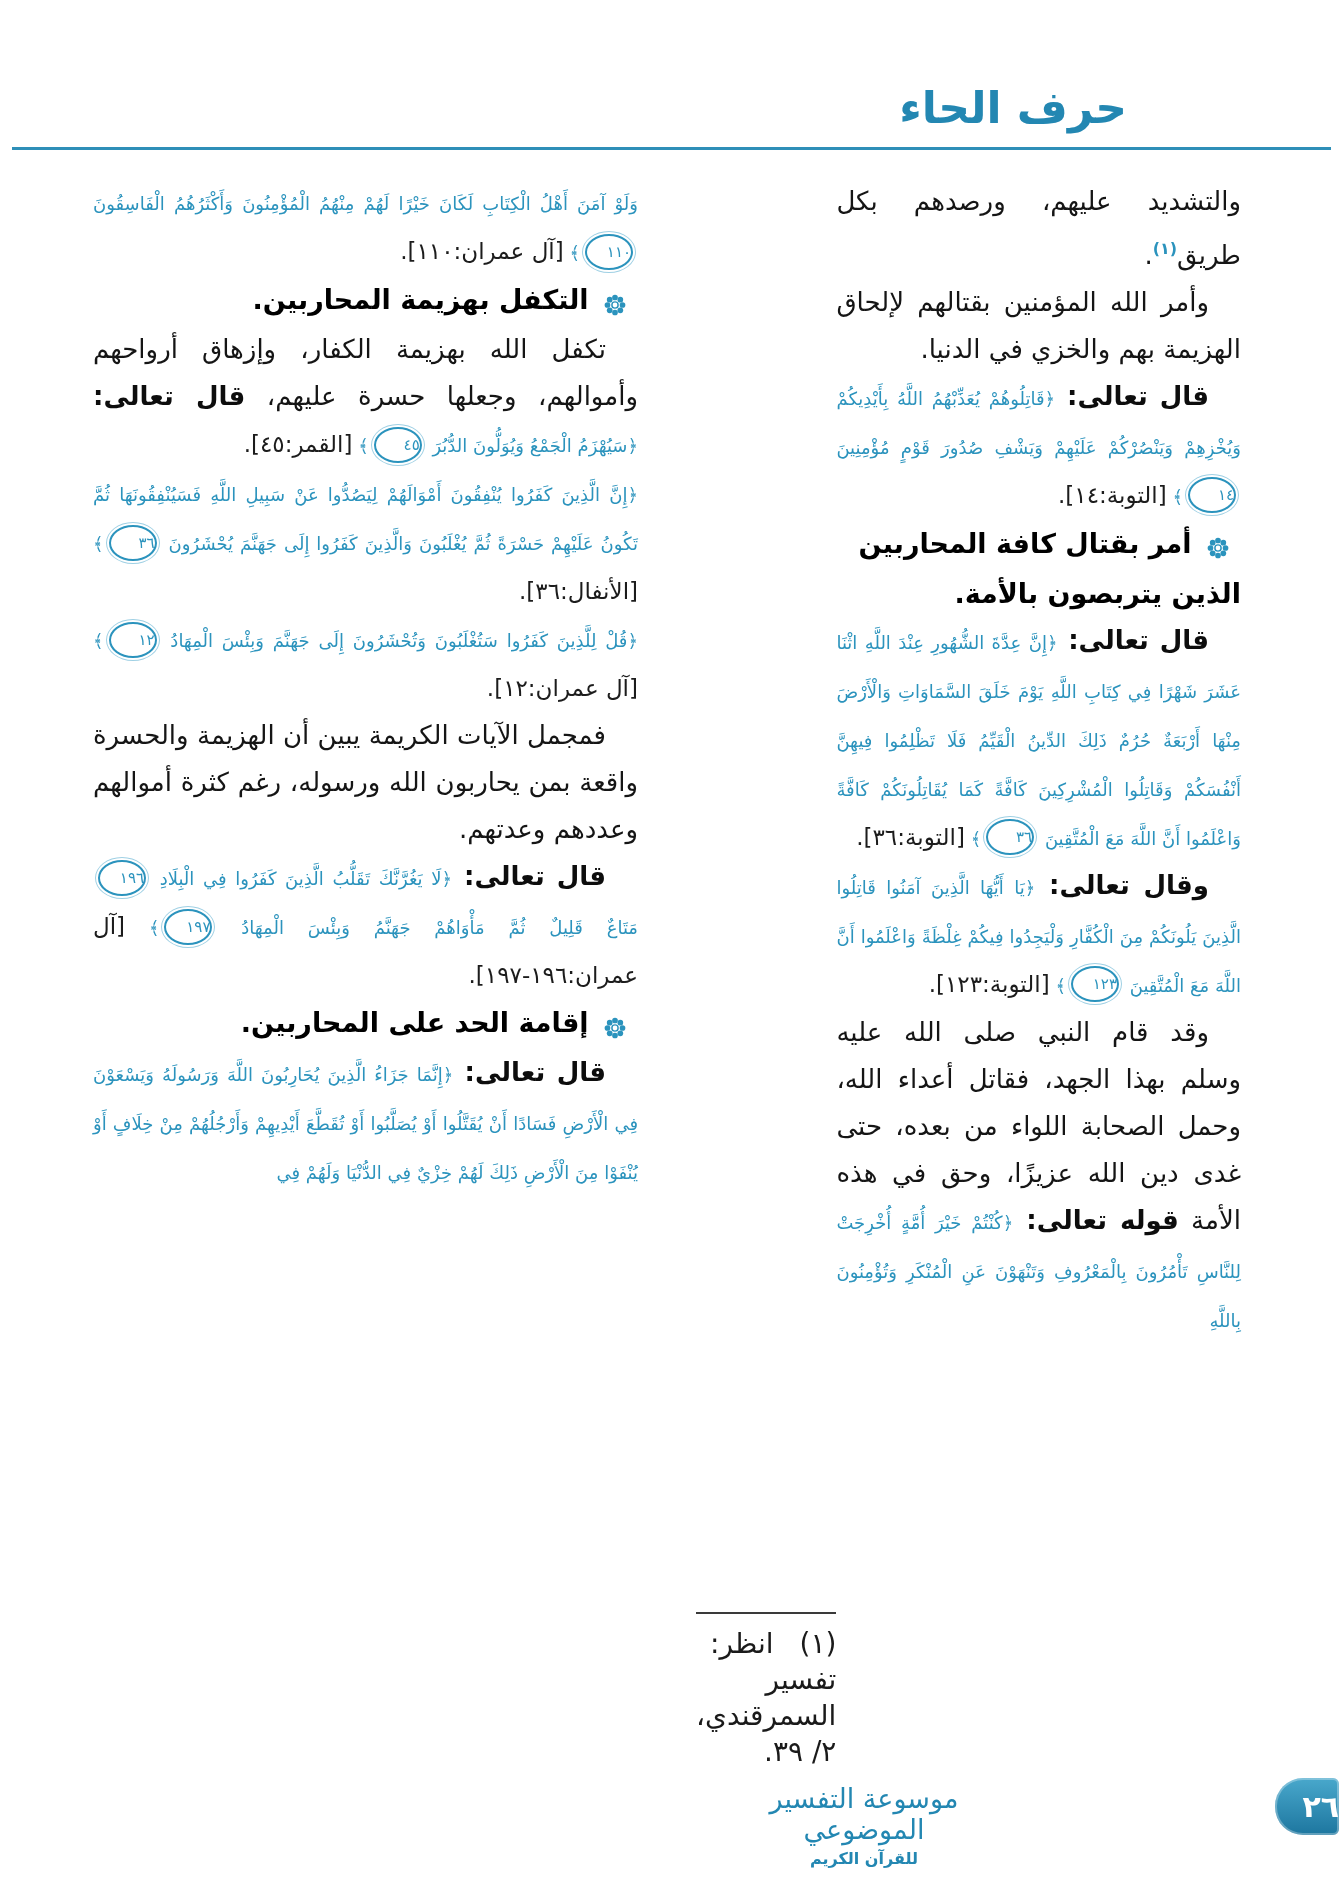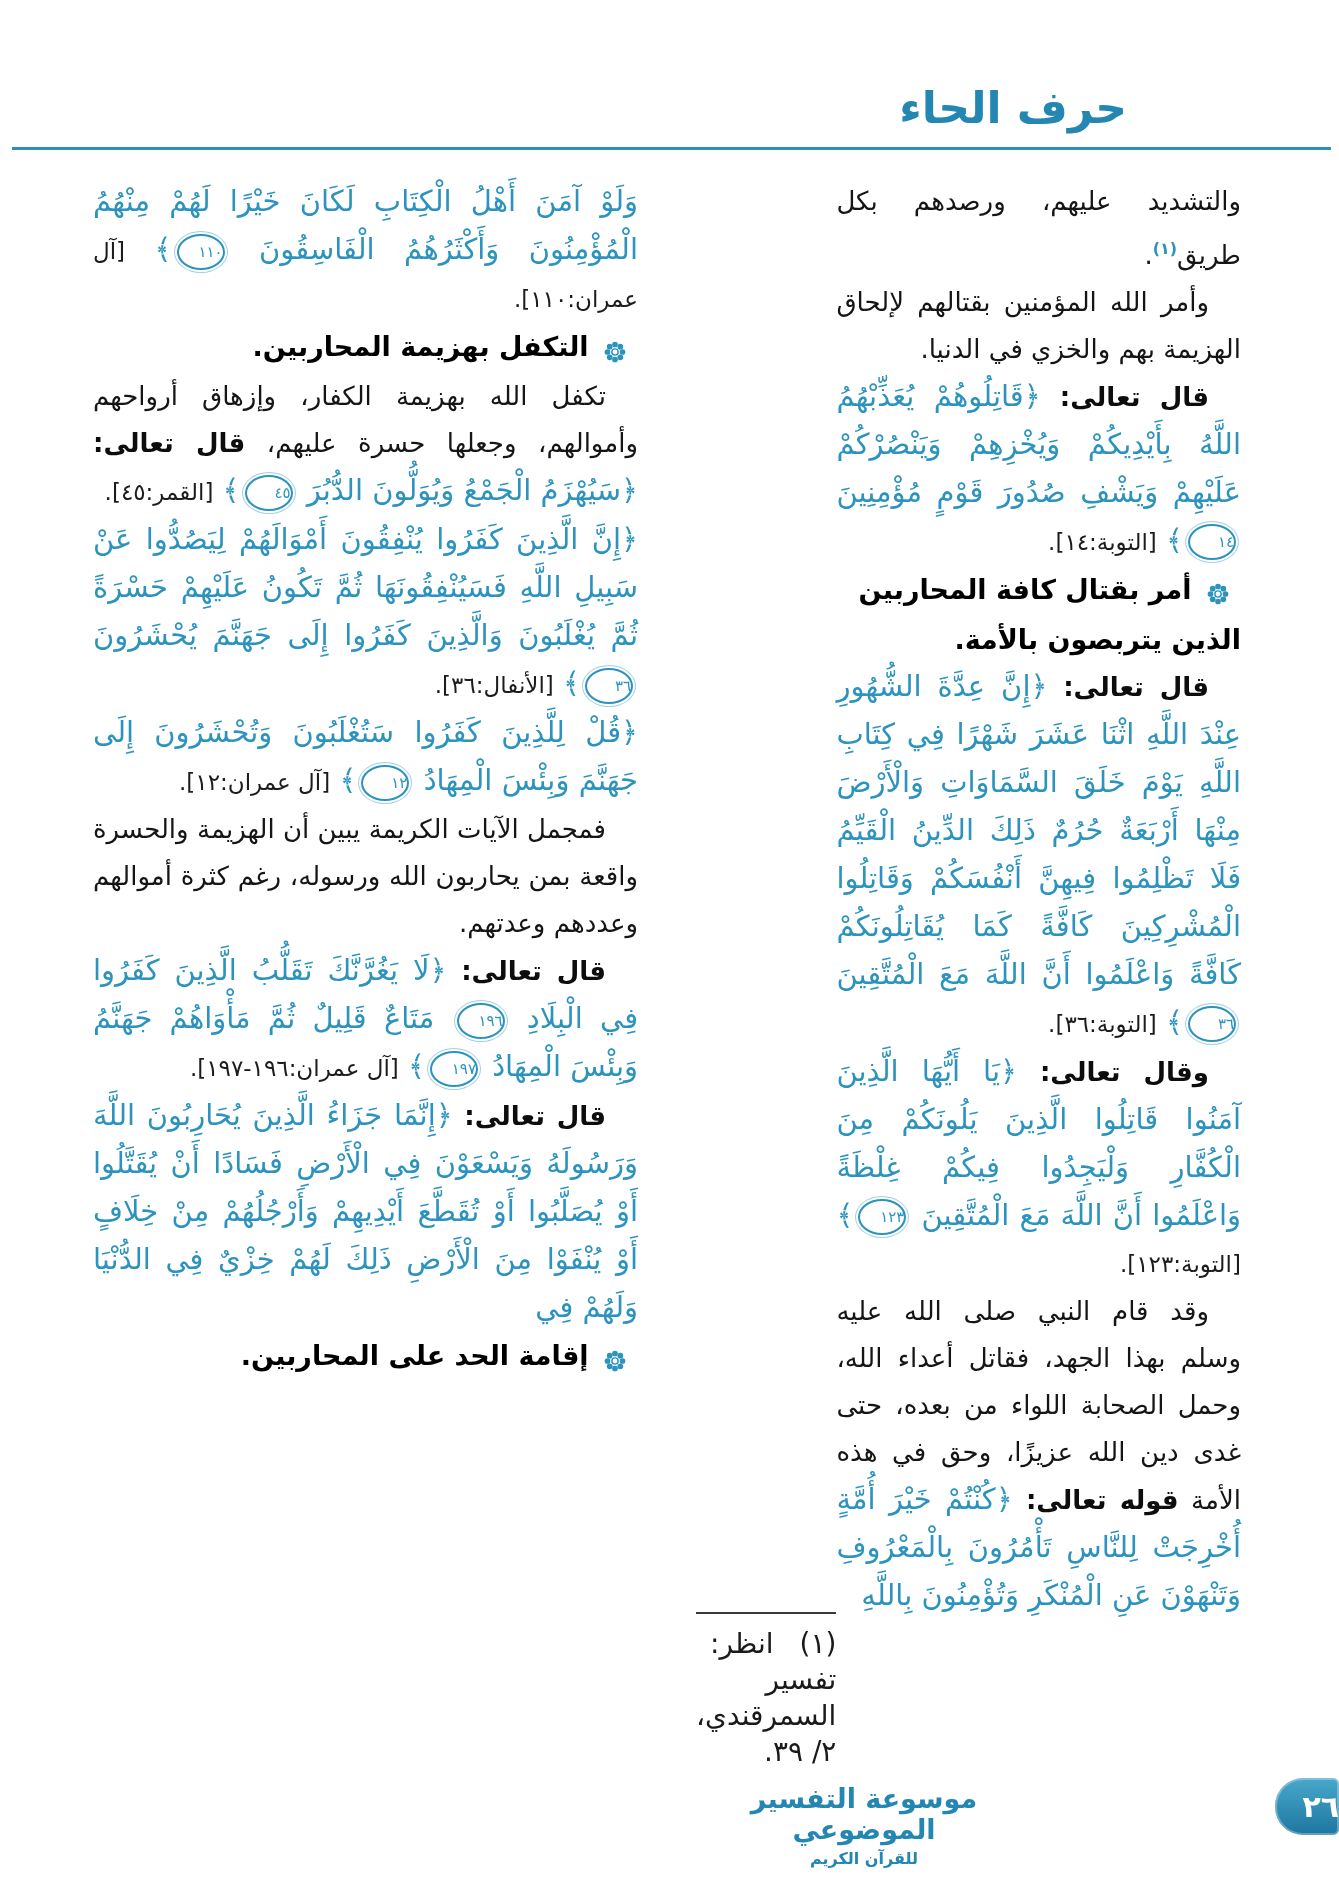--- a/index.html
+++ b/index.html
@@ -21,39 +21,39 @@
 
   .para { font-size:26px; line-height:47px; text-align:justify; color:#151515; }
   .para.prose { text-indent:32px; }
   .para.prose-flush { text-indent:0; }
   .para.quran { text-indent:0; }
   .para.heading { text-align:right; text-indent:6px; font-weight:bold; font-size:27px; color:#000; }
 
   .sg-n { color:#151515; }
   .sg-b { color:#0d0d0d; font-weight:bold; }
   .sg-h { color:#000; font-weight:bold; }
-  .sg-q { color:#2b93bd; font-size:29px; }
+  .sg-q { color:#2b93bd; font-size:18px; }
   .sg-r { color:#1c1c1c; font-size:23px; }
   .sg-f { color:#2b93bd; font-size:16px; vertical-align:super; font-weight:bold; }
   .sg-m {
     display:inline-block; width:36px; height:36px; line-height:33px; text-align:center;
     border:2px solid #2b93bd; border-radius:50%; color:#2b93bd; font-size:15px;
     vertical-align:middle; margin:0 5px; text-indent:0;
     outline:1px solid #9fd0e4; outline-offset:2px; background:#fff;padding-left:44px;
   }
   .sg-o { display:inline-block; vertical-align:-3px; margin-left:6px; }
   .sg-o svg { display:inline-block; vertical-align:middle; }
 
   .footnote { margin-top:auto; }
   .footnote-rule { border-top:2px solid #3a3a3a; margin-bottom:12px; }
   .footnote-text { font-size:28px; color:#1a1a1a; line-height:36px; }
   .footnote-marker { margin-left:26px; }
 
   .logo { position:absolute; bottom:22px; right:335px; width:280px; text-align:center; color:#2387b2; }
-  .logo-line1 { font-size:27px; font-weight:bold; }
+  .logo-line1 { font-size:27px; font-weight:normal; }
   .logo-line2 { font-size:16px; font-weight:bold; margin-top:4px; letter-spacing:2px; }
 
   .page-number-tab {
     position:absolute; bottom:55px; right:0; width:64px; height:57px;
     background:linear-gradient(180deg,#49a8cc,#1d769f);
     border-radius:28px 6px 6px 28px;
     display:flex; align-items:center; justify-content:flex-start;
     color:#ffffff; font-size:30px; font-weight:bold;
     box-shadow: inset 0 0 0 2px rgba(255,255,255,.3);
   }
@@ -109,34 +109,34 @@
                 <circle cx="6.2" cy="17.8" r="3.1"></circle>
                 <circle cx="17.8" cy="17.8" r="3.1"></circle>
               </g>
               <circle cx="12" cy="12" r="3.4" fill="#ffffff" stroke="#2b93bd" stroke-width="1.6"></circle>
             </svg></span><span class="sg-h"> التكفل بهزيمة المحاربين.</span></p>
         <p class="para prose"><span class="sg-n">تكفل الله بهزيمة الكفار، وإزهاق أرواحهم وأموالهم، وجعلها حسرة عليهم، </span><span class="sg-b">قال تعالى: </span><span class="sg-q">﴿سَيُهْزَمُ الْجَمْعُ وَيُوَلُّونَ الدُّبُرَ </span><span class="sg-m">٤٥</span><span class="sg-q">﴾ </span><span class="sg-r">[القمر:٤٥].</span></p>
         <p class="para quran"><span class="sg-q">﴿إِنَّ الَّذِينَ كَفَرُوا يُنْفِقُونَ أَمْوَالَهُمْ لِيَصُدُّوا عَنْ سَبِيلِ اللَّهِ فَسَيُنْفِقُونَهَا ثُمَّ تَكُونُ عَلَيْهِمْ حَسْرَةً ثُمَّ يُغْلَبُونَ وَالَّذِينَ كَفَرُوا إِلَى جَهَنَّمَ يُحْشَرُونَ </span><span class="sg-m">٣٦</span><span class="sg-q">﴾ </span><span class="sg-r">[الأنفال:٣٦].</span></p>
         <p class="para quran"><span class="sg-q">﴿قُلْ لِلَّذِينَ كَفَرُوا سَتُغْلَبُونَ وَتُحْشَرُونَ إِلَى جَهَنَّمَ وَبِئْسَ الْمِهَادُ </span><span class="sg-m">١٢</span><span class="sg-q">﴾ </span><span class="sg-r">[آل عمران:١٢].</span></p>
         <p class="para prose"><span class="sg-n">فمجمل الآيات الكريمة يبين أن الهزيمة والحسرة واقعة بمن يحاربون الله ورسوله، رغم كثرة أموالهم وعددهم وعدتهم.</span></p>
         <p class="para prose"><span class="sg-b">قال تعالى: </span><span class="sg-q">﴿لَا يَغُرَّنَّكَ تَقَلُّبُ الَّذِينَ كَفَرُوا فِي الْبِلَادِ </span><span class="sg-m">١٩٦</span><span class="sg-q"> مَتَاعٌ قَلِيلٌ ثُمَّ مَأْوَاهُمْ جَهَنَّمُ وَبِئْسَ الْمِهَادُ </span><span class="sg-m">١٩٧</span><span class="sg-q">﴾ </span><span class="sg-r">[آل عمران:١٩٦-١٩٧].</span></p>
-        <p class="para prose"><span class="sg-b">قال تعالى: </span><span class="sg-q">﴿إِنَّمَا جَزَاءُ الَّذِينَ يُحَارِبُونَ اللَّهَ وَرَسُولَهُ وَيَسْعَوْنَ فِي الْأَرْضِ فَسَادًا أَنْ يُقَتَّلُوا أَوْ يُصَلَّبُوا أَوْ تُقَطَّعَ أَيْدِيهِمْ وَأَرْجُلُهُمْ مِنْ خِلَافٍ أَوْ يُنْفَوْا مِنَ الْأَرْضِ ذَلِكَ لَهُمْ خِزْيٌ فِي الدُّنْيَا وَلَهُمْ فِي</span></p>
         <p class="para heading"><span class="sg-o"><svg viewBox="0 0 24 24" width="22" height="22" aria-hidden="true">
               <g fill="#2b93bd">
                 <circle cx="12" cy="3.8" r="3.1"></circle>
                 <circle cx="12" cy="20.2" r="3.1"></circle>
                 <circle cx="3.8" cy="12" r="3.1"></circle>
                 <circle cx="20.2" cy="12" r="3.1"></circle>
                 <circle cx="6.2" cy="6.2" r="3.1"></circle>
                 <circle cx="17.8" cy="6.2" r="3.1"></circle>
                 <circle cx="6.2" cy="17.8" r="3.1"></circle>
                 <circle cx="17.8" cy="17.8" r="3.1"></circle>
               </g>
               <circle cx="12" cy="12" r="3.4" fill="#ffffff" stroke="#2b93bd" stroke-width="1.6"></circle>
             </svg></span><span class="sg-h"> إقامة الحد على المحاربين.</span></p>
+        <p class="para prose"><span class="sg-b">قال تعالى: </span><span class="sg-q">﴿إِنَّمَا جَزَاءُ الَّذِينَ يُحَارِبُونَ اللَّهَ وَرَسُولَهُ وَيَسْعَوْنَ فِي الْأَرْضِ فَسَادًا أَنْ يُقَتَّلُوا أَوْ يُصَلَّبُوا أَوْ تُقَطَّعَ أَيْدِيهِمْ وَأَرْجُلُهُمْ مِنْ خِلَافٍ أَوْ يُنْفَوْا مِنَ الْأَرْضِ ذَلِكَ لَهُمْ خِزْيٌ فِي الدُّنْيَا وَلَهُمْ فِي</span></p>
       </div>
   </div>
 
   <div class="logo">
     <div class="logo-line1">موسوعة التفسير الموضوعي</div>
     <div class="logo-line2">للقرآن الكريم</div>
   </div>
 
   <div class="page-number-tab">
     <span>٢٦</span>

